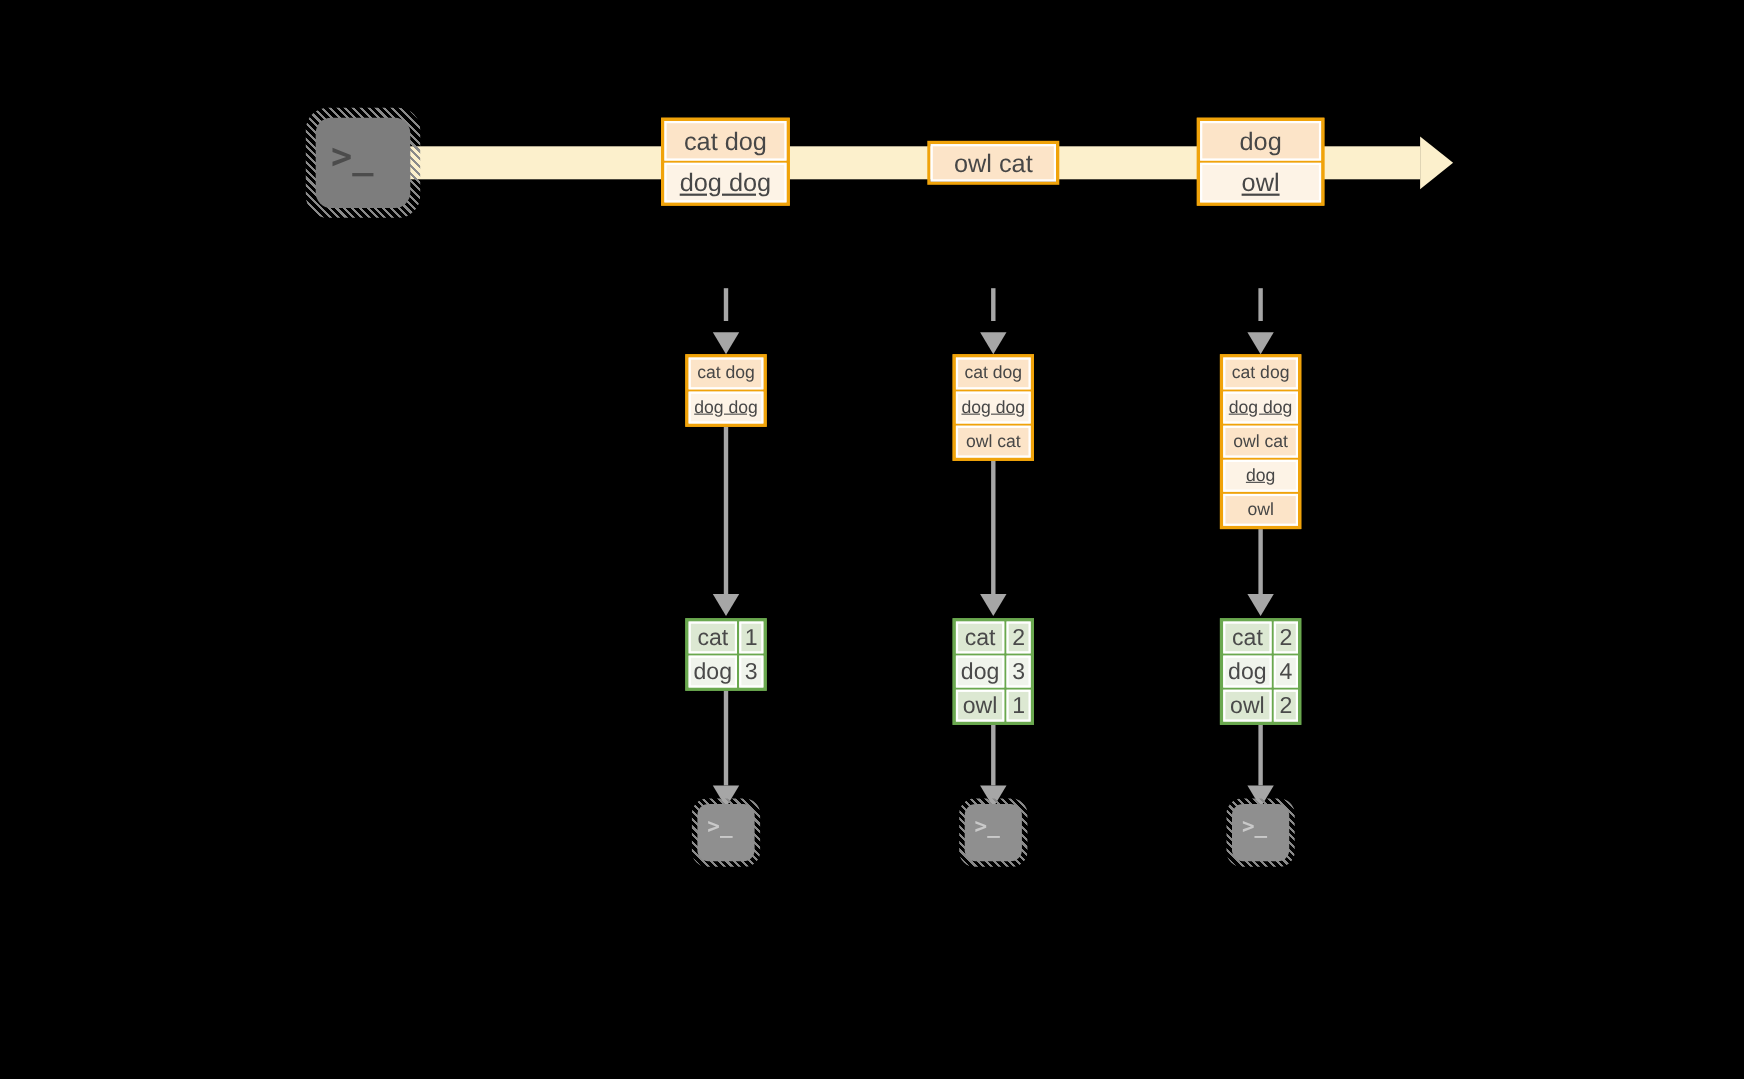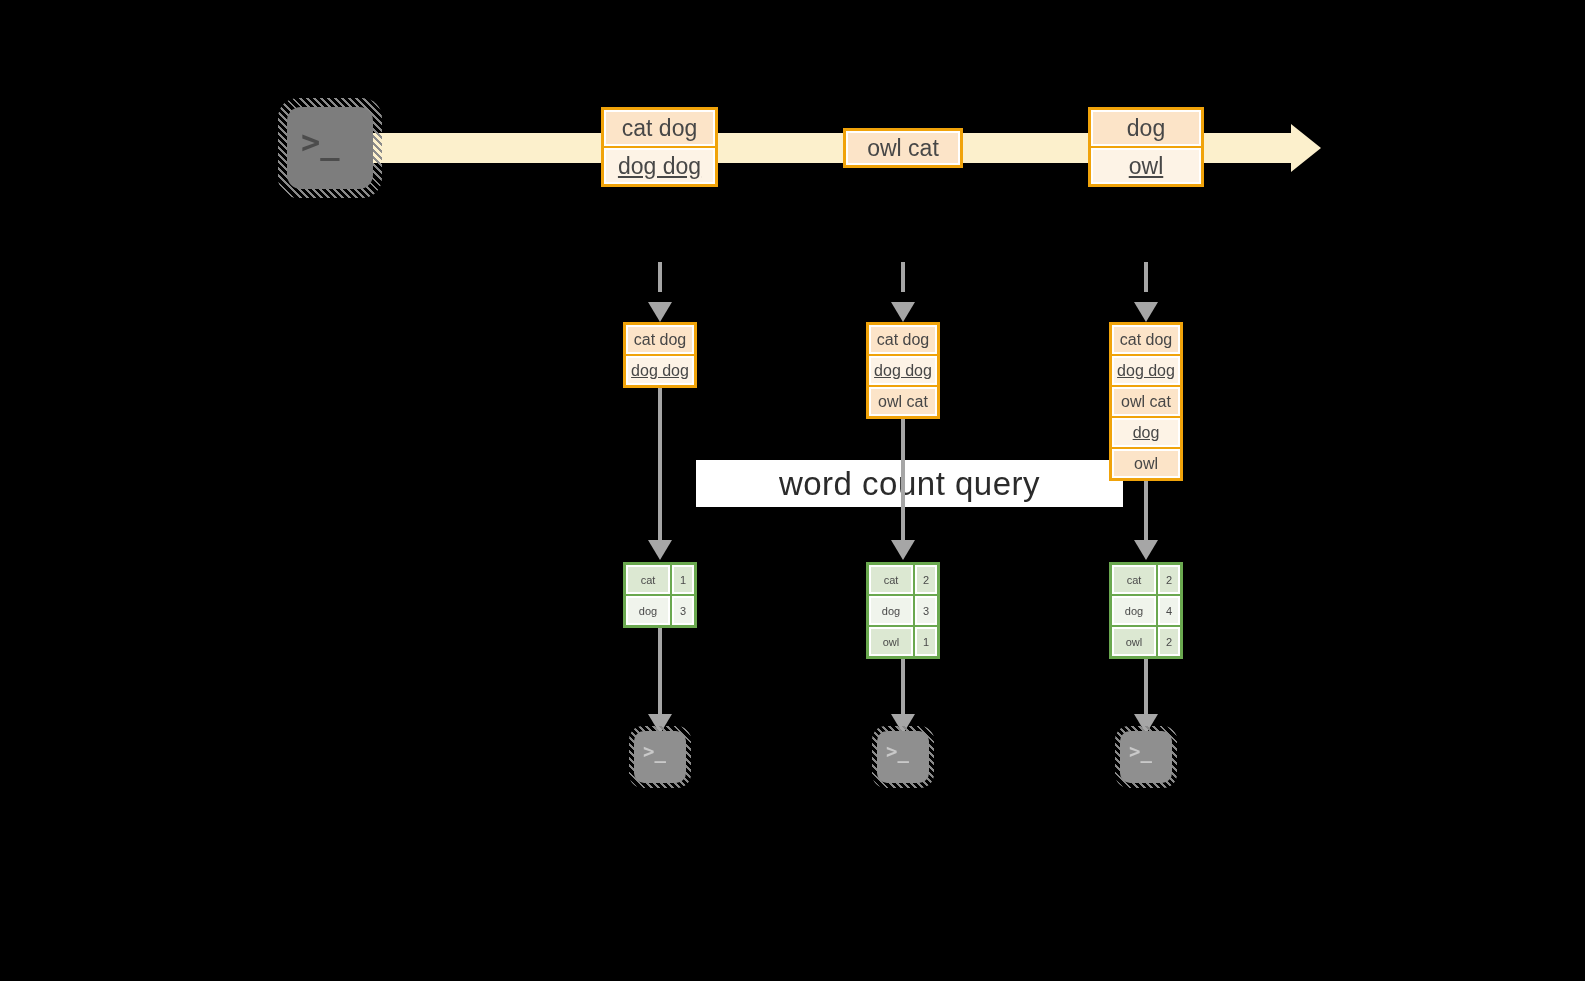--- a/index.html
+++ b/index.html
@@ -17,21 +17,21 @@
   .ocell{box-sizing:border-box;border:2px solid #fff;background:#fce4c8;color:#474747;
     display:flex;align-items:center;justify-content:center;}
   .ocell.alt{background:#fdf3e6;text-decoration:underline;}
   .event .ocell{flex:1;font-size:23px;}
   .stack{width:74px;}
   .stack .ocell{height:29px;font-size:16px;}
   
   .gtable{position:absolute;box-sizing:border-box;background:#6aa84f;border:3px solid #6aa84f;
     display:grid;grid-template-columns:44px 22px;gap:2px;z-index:3;}
   .gcell{box-sizing:border-box;border:2px solid #fff;background:#dce8d2;height:29px;
-    display:flex;align-items:center;justify-content:center;font-size:11px;color:#4a4a4a;}
+    display:flex;align-items:center;justify-content:center;font-size:21px;color:#4a4a4a;}
   .gcell.alt{background:#f0f4ec;}
   
   .varrow{position:absolute;width:24px;display:flex;flex-direction:column;align-items:center;z-index:2;}
   .varrow .line{width:4px;background:#a6a6a6;flex:1;}
   .varrow.dashed .line{background:repeating-linear-gradient(#a6a6a6 0 30px,transparent 30px 42px);}
   .varrow .head{width:0;height:0;border-left:12px solid transparent;border-right:12px solid transparent;
     border-top:20px solid #a6a6a6;}
   
   .banner{position:absolute;left:696px;top:460px;width:427px;height:47px;background:#fff;z-index:1;
     display:flex;align-items:center;justify-content:center;font-size:33px;color:#2b2b2b;letter-spacing:.5px;}
@@ -92,23 +92,20 @@
     <div class="ocell">owl cat</div>
   </div>
   <div class="obox stack" style="left:1109px;top:322px">
     <div class="ocell">cat dog</div>
     <div class="ocell alt">dog dog</div>
     <div class="ocell">owl cat</div>
     <div class="ocell alt">dog</div>
     <div class="ocell">owl</div>
   </div>
 
-  <div class="banner">
-    <span>word count query</span>
-  </div>
 
   <div class="varrow" style="left:648px;top:388px;height:172px">
     <div class="line"></div>
       <div class="head"></div>
   </div>
   <div class="varrow" style="left:891px;top:419px;height:141px">
     <div class="line"></div>
       <div class="head"></div>
   </div>
   <div class="varrow" style="left:1134px;top:481px;height:79px">

